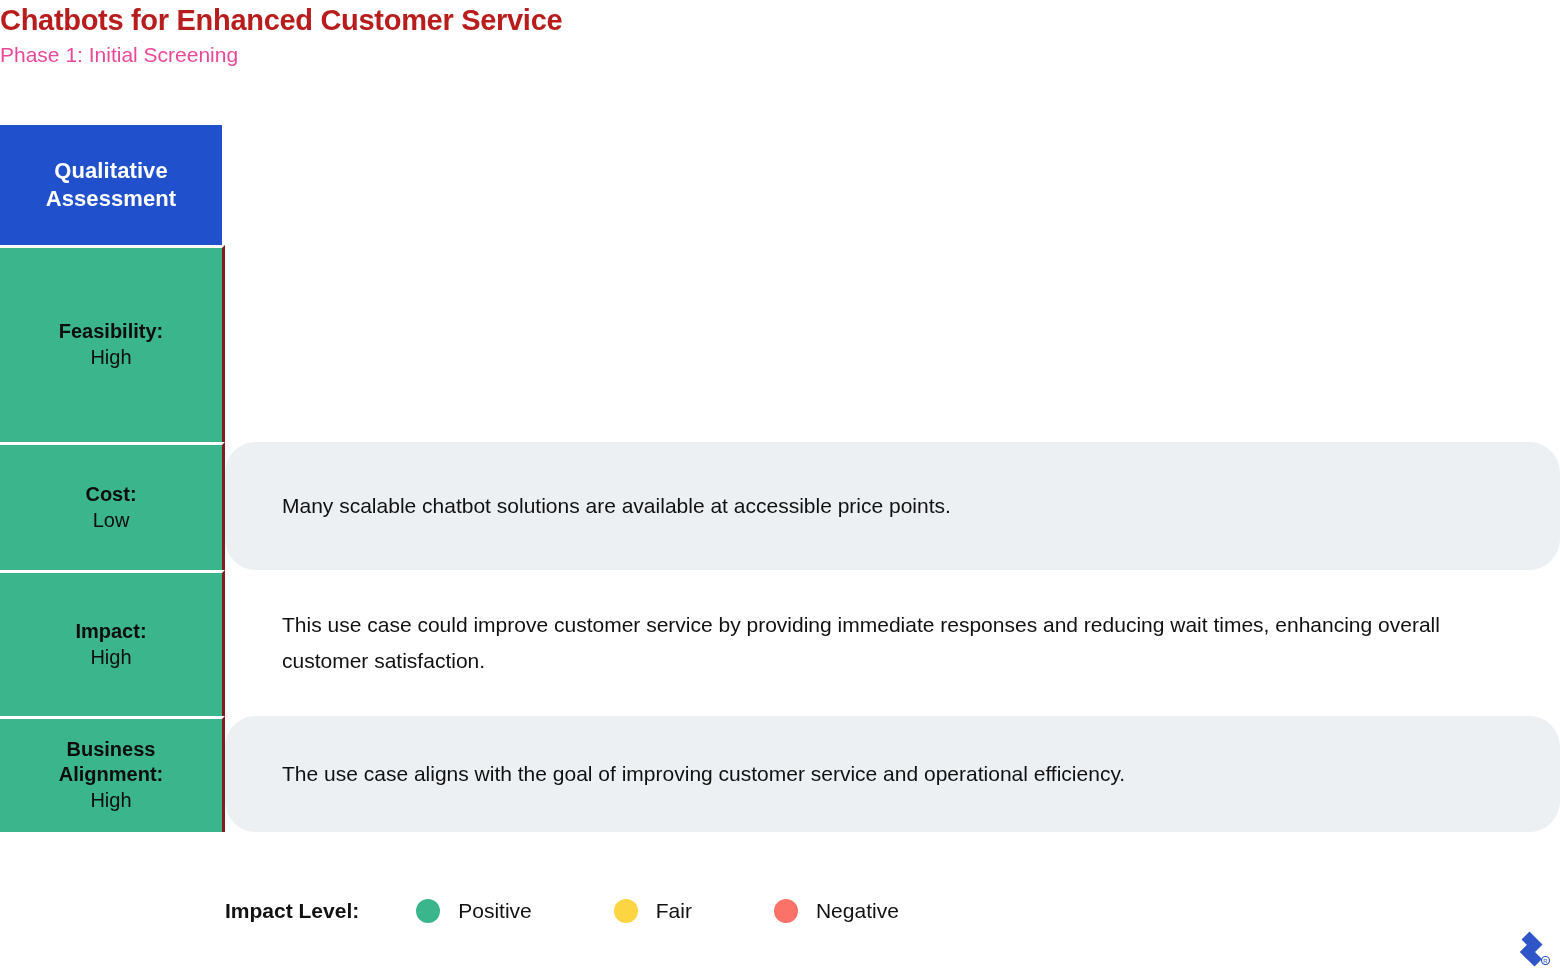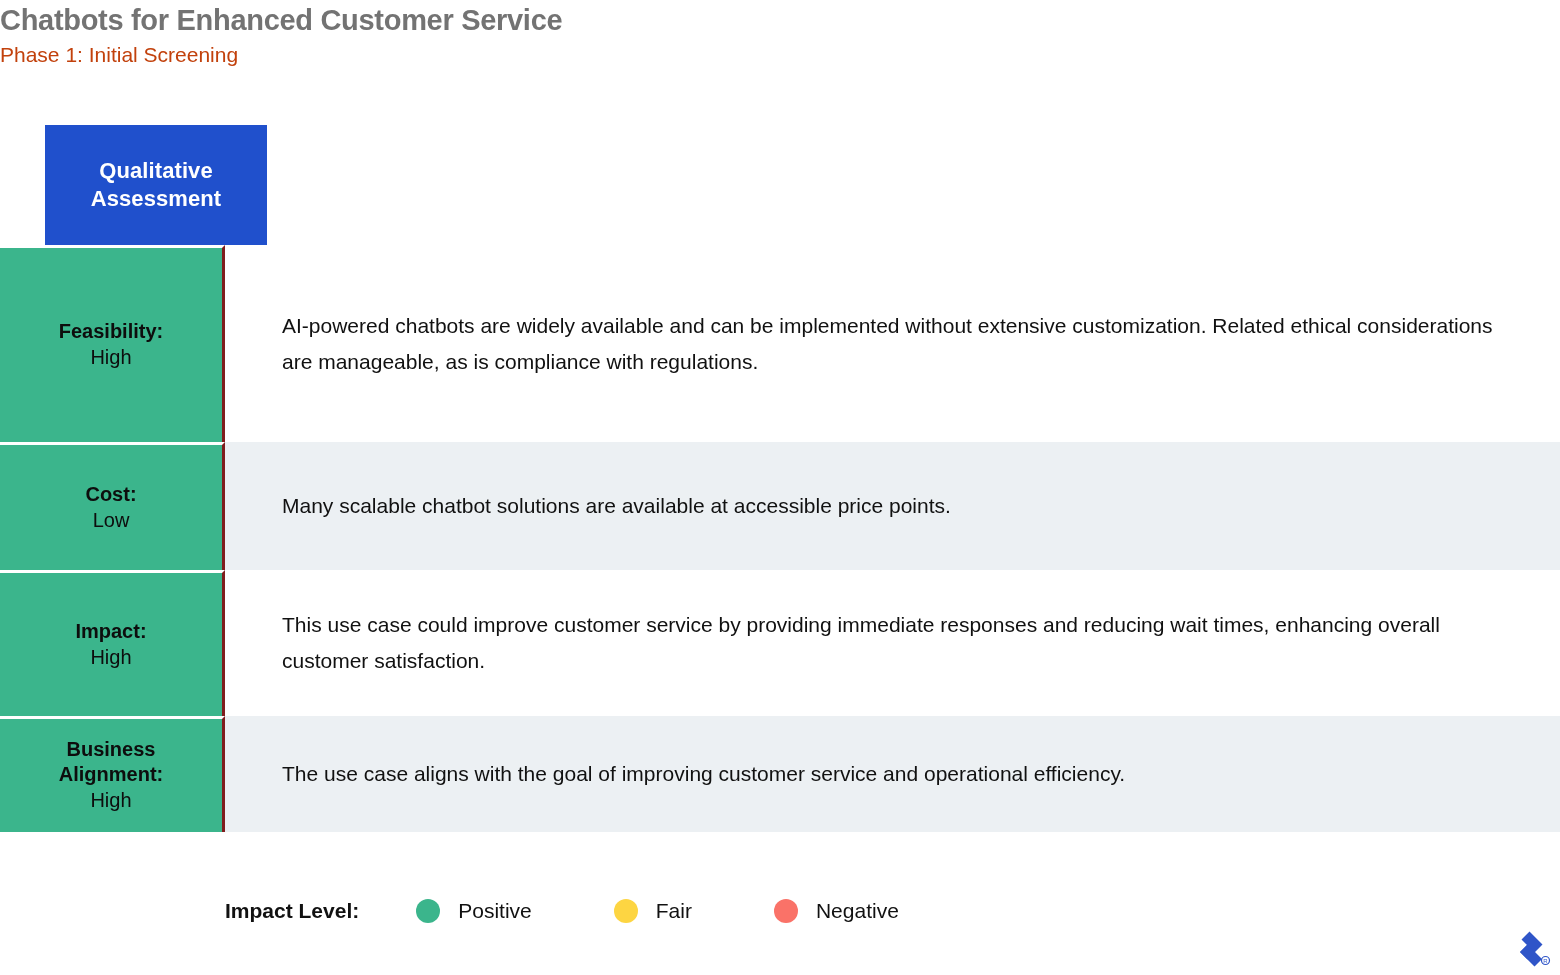--- a/index.html
+++ b/index.html
@@ -21,30 +21,30 @@
     position: absolute;
     left: 0px;
     top: 0px;
     width: 1560px;
   }
   .main-title {
     font-size: 29px;
     font-weight: bold;
     line-height: 34px;
     letter-spacing: -0.3px;
-    color: #737373;
+    color: #b91c1c;
     margin: 3px 0 0 0;
     padding: 0;
     white-space: nowrap;
   }
   .sub-title {
     font-size: 21px;
     font-weight: normal;
     line-height: 26px;
-    color: #c2410c;
+    color: #ec4899;
     margin: 5px 0 0 0;
     padding: 0;
     white-space: nowrap;
   }
 
   
   .table {
     position: absolute;
     left: 0px;
     top: 125px;
@@ -74,21 +74,20 @@
     align-items: center;
     padding: 6px 40px 6px 57px;
   }
 
   
   .row-header .cell-left {
     background: #2050cc;
     color: #ffffff;
     height: 120px;
     border-right: 3px solid #ffffff;
-    margin-left: 45px;
   }
   .row-header .cell-right {
     background: #2050cc;
     color: #ffffff;
     height: 120px;
     justify-content: center;
     padding: 6px 20px;
   }
   .header-label {
     font-size: 22px;
@@ -108,20 +107,21 @@
     background: #3bb58c;
     color: #0d0d0d;
     border-top: 3px solid #ffffff;
     border-right: 3px solid #7f1d1d;
   }
   .row-body .cell-right {
     color: #111111;
   }
   .row-body.alt .cell-right {
     background: #ecf0f3;
+    border-radius: 31px;
   }
   .row-body.plain .cell-right {
     background: #ffffff;
   }
 
   .assess-name {
     font-size: 20px;
     font-weight: bold;
     line-height: 25px;
   }
@@ -201,23 +201,20 @@
     <div class="cell-left">
       <div class="header-label">Qualitative</div>
       <div class="header-label">Assessment</div>
     </div>
   </div>
 
   <div class="row row-body plain h-r1">
     <div class="cell-left">
       <div class="assess-name">Feasibility:</div>
       <div class="assess-value">High</div>
-    </div>
-    <div class="cell-right">
-      <div class="rationale-text">AI-powered chatbots are widely available and can be implemented without extensive customization. Related ethical considerations are manageable, as is compliance with regulations.</div>
     </div>
   </div>
 
   <div class="row row-body alt h-r2">
     <div class="cell-left">
       <div class="assess-name">Cost:</div>
       <div class="assess-value">Low</div>
     </div>
     <div class="cell-right">
       <div class="rationale-text">Many scalable chatbot solutions are available at accessible price points.</div>

